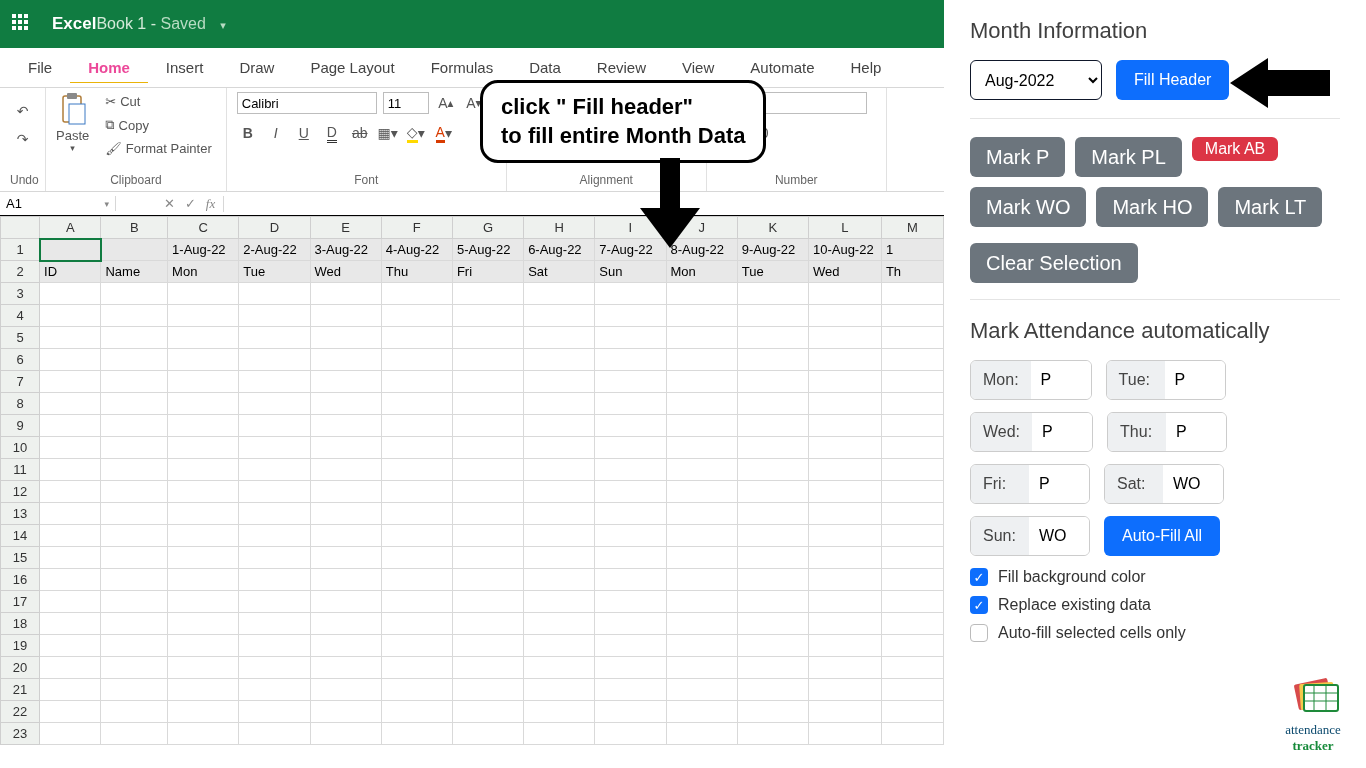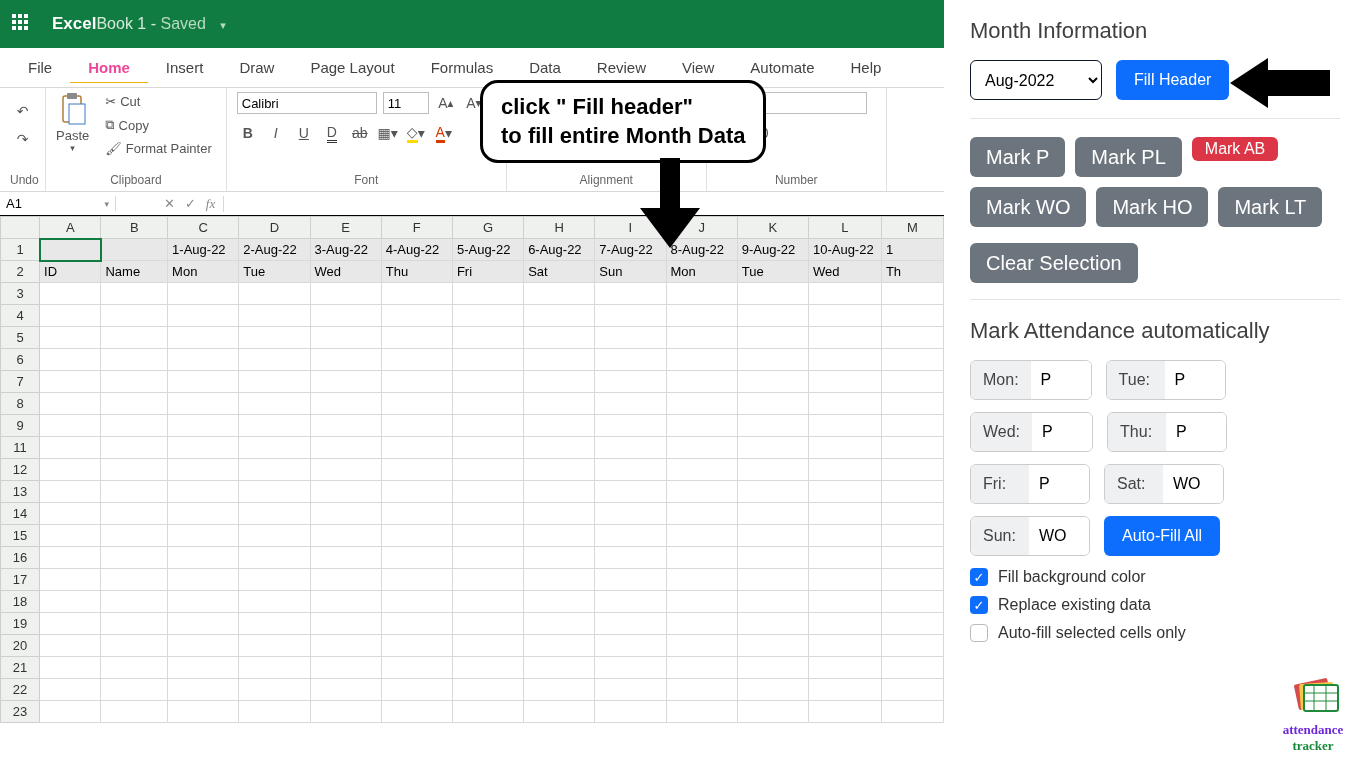--- a/index.html
+++ b/index.html
@@ -72,21 +72,21 @@
 .pane .autorow { display:flex; gap:14px; margin-bottom:12px; flex-wrap:wrap;}
 .pane .ig { display:flex; border:1px solid #ccc; border-radius:6px; overflow:hidden; height:40px;}
 .pane .ig .lbl { background:#eef0f2; display:flex; align-items:center; padding:0 12px; font-size:16px; color:#444; min-width:58px;}
 .pane .ig input { border:none; width:60px; padding:0 10px; font-size:16px; outline:none;}
 .pane .chk { display:flex; align-items:center; gap:10px; font-size:16px; color:#333; margin:10px 0;}
 .pane .chk .box { width:18px; height:18px; border-radius:4px; display:flex; align-items:center; justify-content:center; font-size:13px; }
 .pane .chk .box.on { background:#0d6efd; color:#fff;}
 .pane .chk .box.off { border:1.5px solid #bbb; background:#fff;}
 
 .logo { position:absolute; right:18px; bottom:14px; text-align:center; font-size:13px;}
-.logo .a { color:#6d28d9; font-weight:700; font-family:'Comic Sans MS',cursive;}
+.logo .a { color:#0c4a6e; font-weight:400; font-family:'Comic Sans MS',cursive;}
 .logo .t { color:#168a3a; font-weight:700; font-family:'Comic Sans MS',cursive;}
 </style>
 </head>
 <body>
 
 <div class="titlebar">
   <div class="waffle">
       <span></span>
       <span></span>
       <span></span>
@@ -397,20 +397,36 @@
           <td class=""></td>
           <td class=""></td>
           <td class=""></td>
           <td class=""></td>
           <td class=""></td>
           <td class=""></td>
           <td class=""></td>
           <td class=""></td>
         </tr>
         <tr class="">
+          <td class="rowhdr">10</td>
+          <td class=""></td>
+          <td class=""></td>
+          <td class=""></td>
+          <td class=""></td>
+          <td class=""></td>
+          <td class=""></td>
+          <td class=""></td>
+          <td class=""></td>
+          <td class=""></td>
+          <td class=""></td>
+          <td class=""></td>
+          <td class=""></td>
+          <td class=""></td>
+        </tr>
+        <tr class="">
           <td class="rowhdr">11</td>
           <td class=""></td>
           <td class=""></td>
           <td class=""></td>
           <td class=""></td>
           <td class=""></td>
           <td class=""></td>
           <td class=""></td>
           <td class=""></td>
           <td class=""></td>

